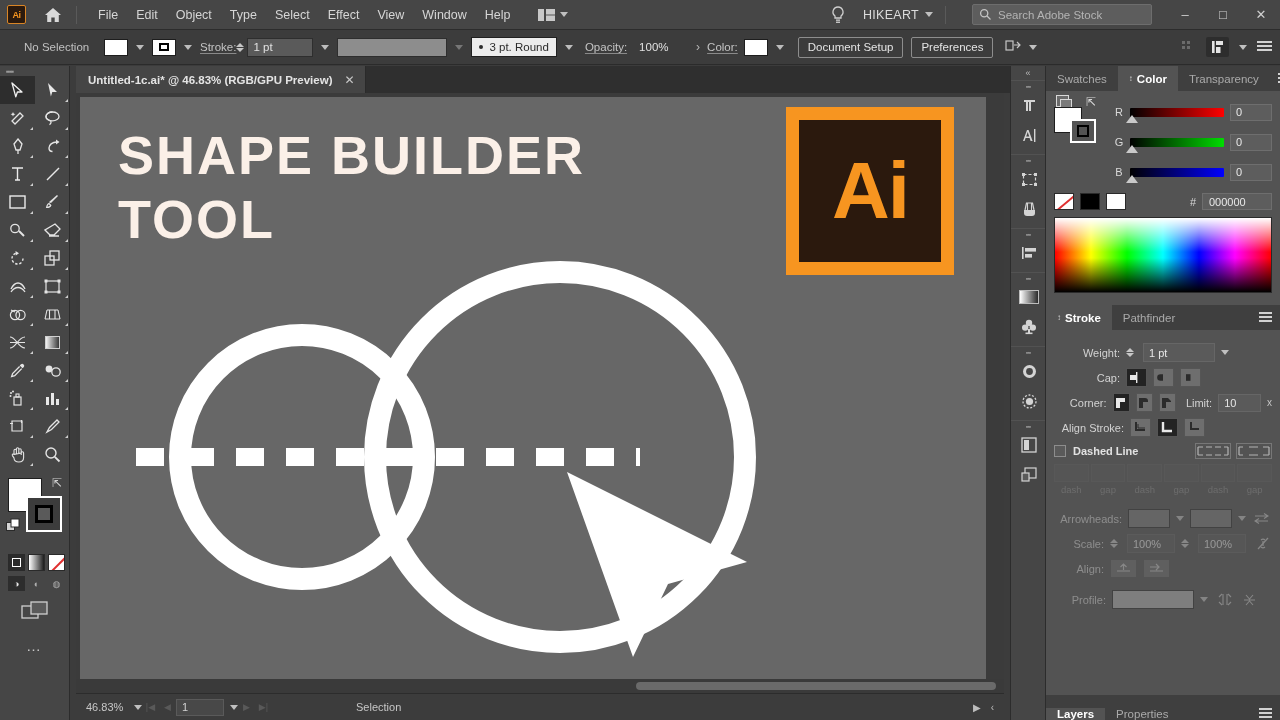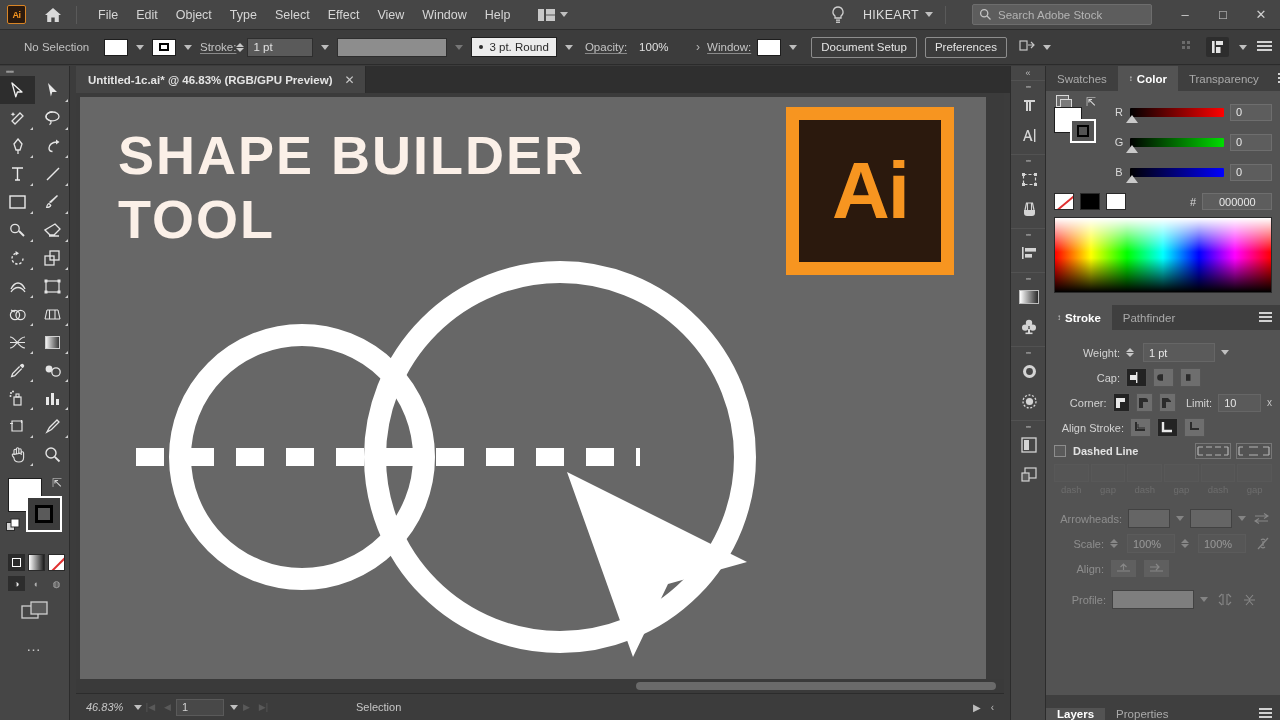--- a/index.html
+++ b/index.html
@@ -151,21 +151,21 @@
   .vscroll { position:absolute; right:0; top:93px; width:14px; height:600px; background:#3a3a3a; border-left:1px solid #2c2c2c;}
   .hscroll { position:absolute; left:76px; bottom:27px; width:928px; height:14px; background:#3a3a3a; }
   .thumb-v { position:absolute; left:2px; top:22px; width:9px; height:540px; background:#6a6a6a; border-radius:4px; }
   .thumb-h { position:absolute; left:560px; top:3px; width:360px; height:8px; background:#6a6a6a; border-radius:4px; }
 
   
   .statusbar {
     position:absolute; left:76px; bottom:0; width:928px; height:27px; background:#3c3c3c;
     border-top:1px solid #2c2c2c; display:flex; align-items:center; padding-left:10px; gap:0;
   }
-  .st-zoom { color:#c8c8c8; font-size:11px; width:48px;font-style:italic; }
+  .st-zoom { color:#c8c8c8; font-size:11px; width:48px; }
   .st-field { width:48px; height:17px; background:#484848; border:1px solid #5a5a5a; color:#d2d2d2; font-size:11px; display:flex; align-items:center; padding-left:5px; }
   .nav-ic { width:17px; display:flex; align-items:center; justify-content:center; color:#bdbdbd; font-size:9px; }
   .nav-ic.dim { color:#7d7d7d; }
   .st-tool { color:#c6c6c6; font-size:11px; margin-left:84px; }
   .st-right { margin-left:auto; display:flex; align-items:center; gap:10px; padding-right:10px; color:#bdbdbd; font-size:10px; }
 
   
   .icondock {
     position:absolute; left:1010px; top:66px; width:36px; height:654px; background:#464646;
     border-left:1px solid #2c2c2c; border-right:1px solid #2c2c2c;
@@ -205,21 +205,21 @@
     border-left:6px solid transparent;border-right:6px solid transparent;border-bottom:8px solid #c9c9c9; }
   .sl-val { width:42px; height:17px; background:#5d5d5d; border:1px solid #6e6e6e; color:#e8e8e8; font-size:11px;
     display:flex; align-items:center; padding-left:5px; }
   .hexrow { display:flex; align-items:center; gap:6px; margin-top:6px; }
   .nonebox { width:20px;height:17px; background:#fff; position:relative; overflow:hidden; border:1px solid #2a2a2a;}
   .nonebox::after{content:'';position:absolute;left:-3px;top:7px;width:30px;height:2px;background:#e03030;transform:rotate(-40deg);}
   .blackbox { width:20px;height:17px;background:#000;border:1px solid #2a2a2a;}
   .whitebox { width:20px;height:17px;background:#fff;border:1px solid #2a2a2a;}
   .hexhash { margin-left:auto; color:#d6d6d6; font-size:11px; }
   .hexfield { width:70px;height:17px;background:#5d5d5d;border:1px solid #6e6e6e;color:#e8e8e8;font-size:11px;
-    display:flex;align-items:center;padding-left:16px; }
+    display:flex;align-items:center;padding-left:6px; }
   .spectrum { margin-top:7px; height:76px; border:1px solid #2a2a2a;
     background:
       linear-gradient(to bottom, rgba(255,255,255,1) 0%, rgba(255,255,255,0) 46%, rgba(0,0,0,0) 54%, rgba(0,0,0,1) 100%),
       linear-gradient(to right,#ff0000,#ffff00,#00ff00,#00ffff,#0000ff,#ff00ff,#ff0000);
   }
 
   
   .spanel { margin-top:7px; background:#535353; }
   .srow { display:flex; align-items:center; gap:6px; margin-bottom:6px; }
   .srow .lab { color:#d2d2d2; font-size:11px; text-align:right; width:66px; }
@@ -316,21 +316,21 @@
     <div class="flatbox" style="width:110px"></div>
     <span class="dd-caret" style="opacity:.45"></span>
     <div class="profile-chip">
       <span class="dot"></span>
       <span>3 pt. Round</span>
     </div>
     <span class="dd-caret"></span>
     <span class="ctl-label ul" style="margin-left:4px">Opacity:</span>
     <div class="field" style="width:56px;margin-left:6px;background:#3c3c3c;border-color:#3c3c3c">100%</div>
     <span class="chev-r">›</span>
-    <span class="ctl-label ul">Window:</span>
+    <span class="ctl-label ul">Color:</span>
     <div class="swatch-white" style="margin-left:6px"></div>
     <span class="dd-caret"></span>
     <div class="pillbtn" style="margin-left:6px">Document Setup</div>
     <div class="pillbtn" style="margin-left:8px">Preferences</div>
     <span style="margin-left:12px">
       <svg width="17" height="15" viewBox="0 0 17 15">
           <rect x="1" y="1" width="7" height="9" fill="none" stroke="#c6c6c6" stroke-width="1.2"></rect>
           <path d="M9 5h6M12 2l3 3-3 3" fill="none" stroke="#c6c6c6" stroke-width="1.2"></path>
         </svg>
     </span>

